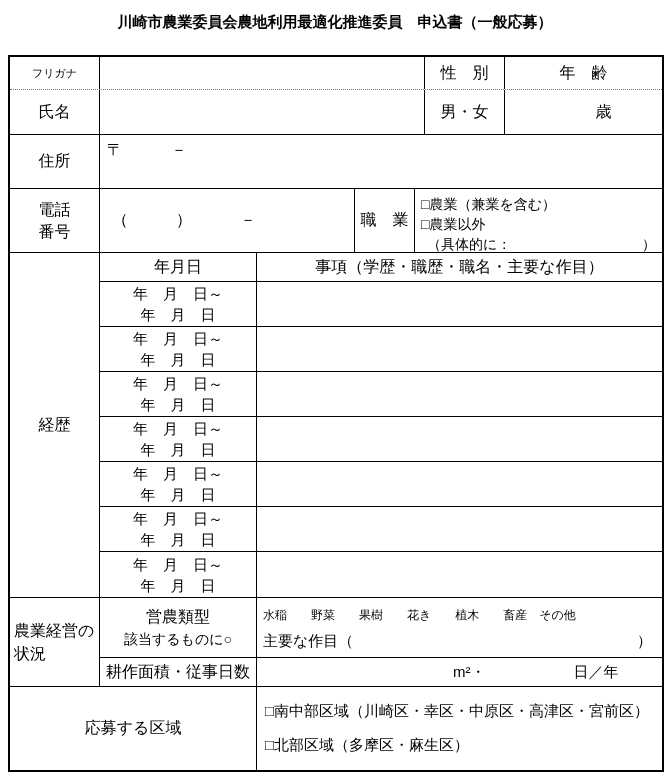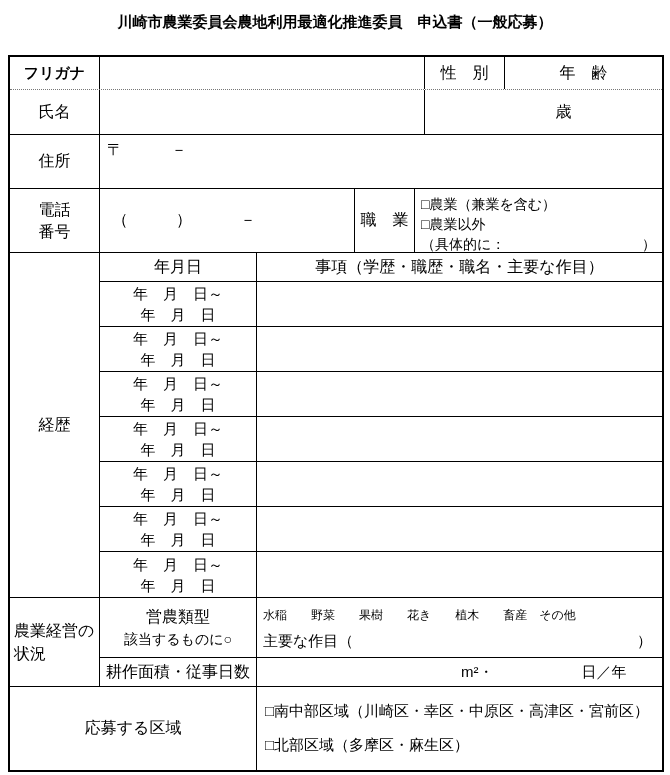--- a/index.html
+++ b/index.html
@@ -17,21 +17,21 @@
     width: 656px; margin: 23px 6px 0 8px;
     border: 2px solid #000;
   }
   .row { display: flex; border-bottom: 1px solid #000; }
   .row:last-child { border-bottom: none; }
   .cell { border-right: 1px solid #000; overflow: hidden; }
   .cell:last-child { border-right: none; }
   .c-center { display: flex; align-items: center; justify-content: center; text-align: center; }
   .fs16 { font-size: 16px; }
   .fs14 { font-size: 14px; }
-  .fs11 { font-size: 15px; font-weight: bold; }
+  .fs11 { font-size: 11px; }
 
   
   .w-label   { width: 90px; flex: 0 0 90px; }
   .w-name    { width: 325px; flex: 0 0 325px; }
   .w-gender  { width: 80px; flex: 0 0 80px; }
   .w-age     { flex: 1; }
   .w-phone   { width: 255px; flex: 0 0 255px; }
   .w-occ     { width: 60px; flex: 0 0 60px; }
   .w-occopts { flex: 1; }
   .w-date    { width: 157px; flex: 0 0 157px; }
@@ -39,37 +39,37 @@
   .w-regionlabel { width: 247px; flex: 0 0 247px; }
 
   
   .h-furigana { height: 33px; }
   .h-name     { height: 45px; }
   .h-address  { height: 54px; }
   .h-phone    { height: 64px; }
   .h-chead    { height: 29px; font-family: Liberation Serif, serif; }
   .h-crow     { height: 45px; }
   .h-ftype    { height: 60px; }
-  .h-farea    { height: 28px; gap: 8px; }
+  .h-farea    { height: 28px; }
   .h-region   { height: 83px; }
 
   .dotted-sep { border-bottom: 1px dotted #777; }
 
   .section { display: flex; border-bottom: 1px solid #000; }
   .section:last-child { border-bottom: none; }
   .section-left { border-right: 1px solid #000; }
   .section-right { flex: 1; display: flex; flex-direction: column; }
   .inner-row { display: flex; border-bottom: 1px solid #000; }
   .inner-row:last-child { border-bottom: none; }
 
   .addr-field { padding: 5px 0 0 7px; font-size: 16px; }
   .phone-field { display: flex; align-items: center; padding-left: 12px; font-size: 16px; }
   .two-line { line-height: 22px; }
   .occ-cell { padding: 5px 6px 2px 6px; font-size: 14px; line-height: 20px; }
-  .occ-detail { display: flex; justify-content: space-between; }
+  .occ-detail { display: flex; justify-content: space-between; margin-left: 6px; }
   .date-cell { display: flex; flex-direction: column; align-items: center; justify-content: center; line-height: 21px; font-size: 15px; }
   .ftype-options { padding: 5px 4px 0 6px; font-size: 12px; line-height: 25px; white-space: nowrap; }
   .ftype-crop { display: flex; justify-content: space-between; padding: 0 10px 0 6px; font-size: 15px; line-height: 25px; }
   .farea-cell { display: flex; align-items: center; font-size: 15px; }
   .farea-unit1 { margin-left: 196px; }
   .farea-unit2 { margin-left: 88px; }
   .farm-label { display: flex; flex-direction: column; justify-content: center; padding-left: 4px; font-size: 16px; line-height: 23px; }
   .region-opts { display: flex; flex-direction: column; justify-content: center; gap: 15px; padding-left: 8px; font-size: 15px; }
   .age-value { display: flex; align-items: center; justify-content: center; padding-left: 40px; }
 </style>
@@ -83,20 +83,21 @@
   <div class="row h-furigana dotted-sep" style="border-bottom:1px dotted #777;">
     <div class="cell w-label c-center fs11">フリガナ</div>
     <div class="cell w-name"></div>
     <div class="cell w-gender c-center fs16">性　別</div>
     <div class="cell w-age c-center fs16">年　齢</div>
   </div>
 
   <div class="row h-name">
     <div class="cell w-label c-center fs16">氏名</div>
     <div class="cell w-name"></div>
+    <div class="cell w-gender c-center fs16">男・女</div>
     <div class="cell w-age age-value fs16">歳</div>
   </div>
 
   <div class="row h-address">
     <div class="cell w-label c-center fs16">住所</div>
     <div class="cell w-item addr-field">〒　　　－</div>
   </div>
 
   <div class="row h-phone">
     <div class="cell w-label c-center fs16">

